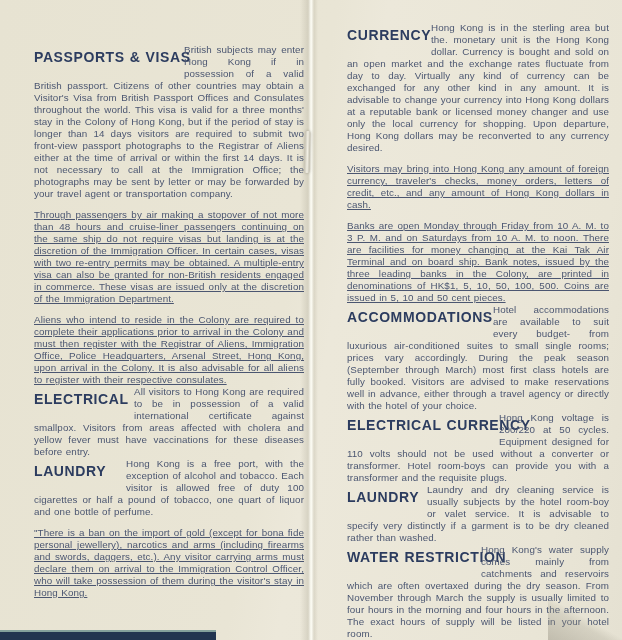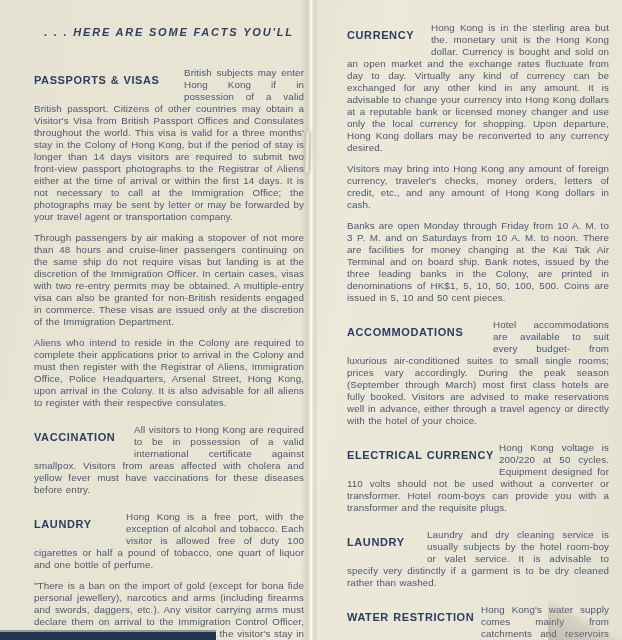--- a/index.html
+++ b/index.html
@@ -39,28 +39,28 @@
     text-align:center;
     font-style:italic;font-weight:bold;
     font-size:11px;letter-spacing:1.8px;
     color:#2f3f62;line-height:21px;
     margin:2px 0 24px 0;
   }
   .para{
     margin:0;font-size:9.8px;line-height:12px;
     text-align:justify;letter-spacing:0.1px;word-spacing:0.6px;
   }
-  .para + .para{margin-top:9px;}
-  .sec{margin-top:15px;}
+  .para + .para{margin-top:9px;text-decoration:underline;}
+  .sec{}
   .sec.first{margin-top:0;}
   .hbox{
     float:left;height:25px;display:flex;align-items:center;
   }
   .heading{
-    font-weight:bold;font-size:11px;letter-spacing:0.6px;
+    font-weight:bold;font-size:14px;letter-spacing:0.6px;
     color:#2c3c5f;white-space:nowrap;
   }
   .fw-passports{width:150px}
   .fw-vaccination{width:100px}
   .fw-customs{width:92px}
   .fw-currency{width:84px}
   .fw-accommodations{width:146px}
   .fw-electrical{width:152px}
   .fw-laundry{width:80px}
   .fw-water{width:134px}
@@ -68,37 +68,36 @@
 </head>
 <body>
 
 <div class="page">
 
   <div class="fold"></div>
   <div class="staple"></div>
 
   <div class="col col-left">
     <div class="brochure-title">
-      <div>. . . HERE ARE SOME FACTS YOU'LL</div>
     </div>
 
     <div class="sec first">
       <p class="para">
         <span class="hbox fw-passports">
             <span class="heading">PASSPORTS &amp; VISAS</span>
           </span><span>British subjects may enter Hong Kong if in possession of a valid British passport.  Citizens of other countries may obtain a Visitor's Visa from British Passport Offices and Consulates throughout the world.  This visa is valid for a three months' stay in the Colony of Hong Kong, but if the period of stay is longer than 14 days visitors are required to submit two  front-view passport photographs to the Registrar of Aliens either at the time of arrival or within the first 14 days.  It is not necessary to call at the Immigration Office; the photographs may be sent by letter or may be forwarded by your travel agent or transportation company.</span>
       </p>
       <p class="para">Through passengers by air making a stopover of not more than 48 hours and cruise-liner passengers continuing on the same ship do not require visas but landing is at the discretion of the Immigration Officer.  In certain cases, visas with two re-entry permits may be obtained.  A multiple-entry visa can also be granted for non-British residents engaged in commerce.  These visas are issued only at the discretion of the Immigration Department.</p>
       <p class="para">Aliens who intend to reside in the Colony are required to complete their applications prior to arrival in the Colony and must then register with the Registrar of Aliens, Immigration Office, Police Headquarters, Arsenal Street, Hong Kong, upon arrival in the Colony.  It is also advisable for all aliens to register with their respective consulates.</p>
     </div>
 
     <div class="sec">
       <p class="para">
         <span class="hbox fw-vaccination">
-            <span class="heading">VACCINATION</span>
+            <span class="heading">ELECTRICAL</span>
           </span><span>All visitors to Hong Kong are required to be in possession of a valid international certificate against smallpox.  Visitors from areas affected with cholera and yellow fever must have vaccinations for these diseases before entry.</span>
       </p>
     </div>
 
     <div class="sec">
       <p class="para">
         <span class="hbox fw-customs">
             <span class="heading">LAUNDRY</span>
           </span><span>Hong Kong is a free port,  with the exception of alcohol and tobacco.  Each visitor is allowed free of duty 100 cigarettes or half a pound of tobacco, one quart of liquor and one bottle of perfume.</span>
       </p>

